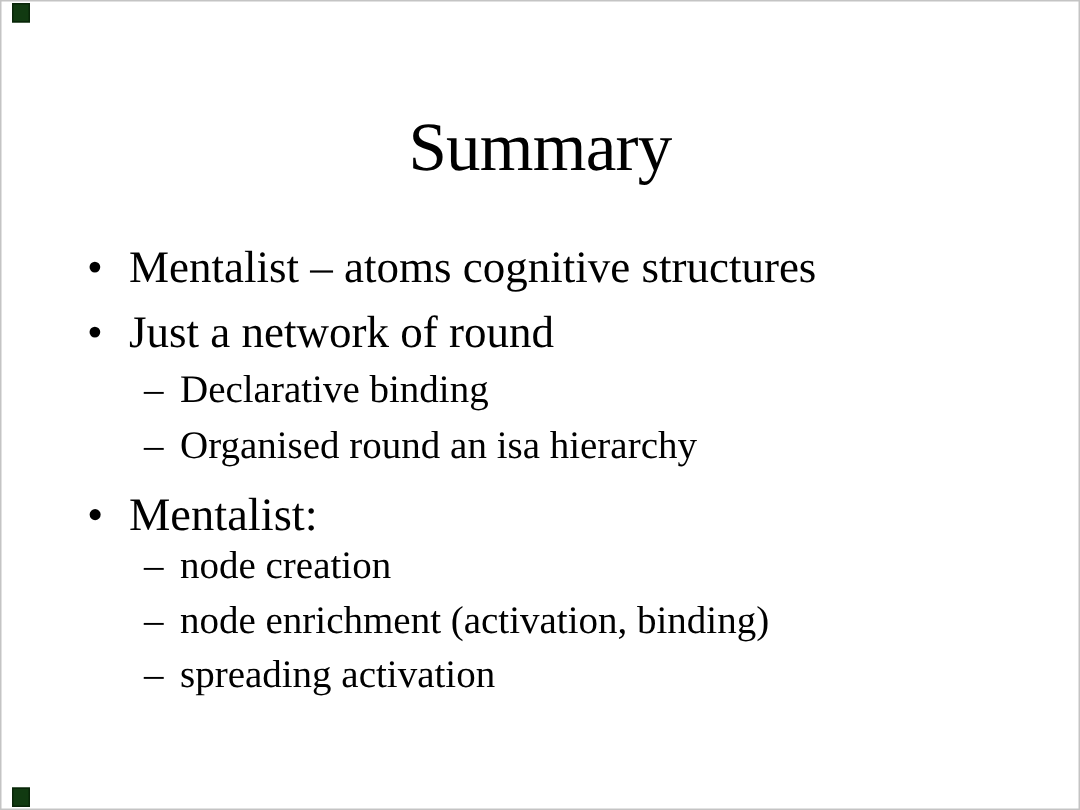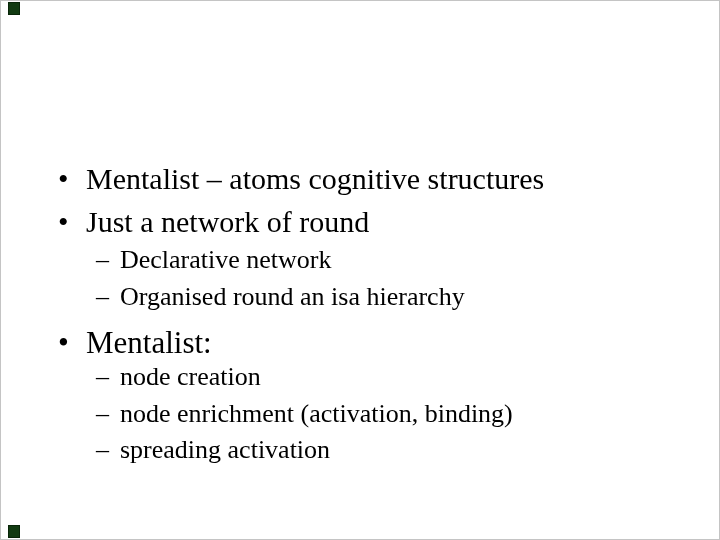--- a/index.html
+++ b/index.html
@@ -50,34 +50,35 @@
     box-sizing: border-box;
   }
   .handle.tl { left: 7px; top: 1px; }
   .handle.bl { left: 7px; top: 524px; }
 </style>
 </head>
 <body>
 
 <div id="slide">
 
+  <div class="title">Summary</div>
 
   <div class="line l1 b1">
     <span class="mk">•</span>
     <span>Mentalist – atoms cognitive structures</span>
   </div>
 
   <div class="line l1 b2">
     <span class="mk">•</span>
     <span>Just a network of round</span>
   </div>
 
   <div class="line l2 s1">
     <span class="mk">–</span>
-    <span>Declarative network</span>
+    <span>Declarative binding</span>
   </div>
 
   <div class="line l2 s2">
     <span class="mk">–</span>
     <span>Organised round an isa hierarchy</span>
   </div>
 
   <div class="line l1 b3">
     <span class="mk">•</span>
     <span>Mentalist:</span>

